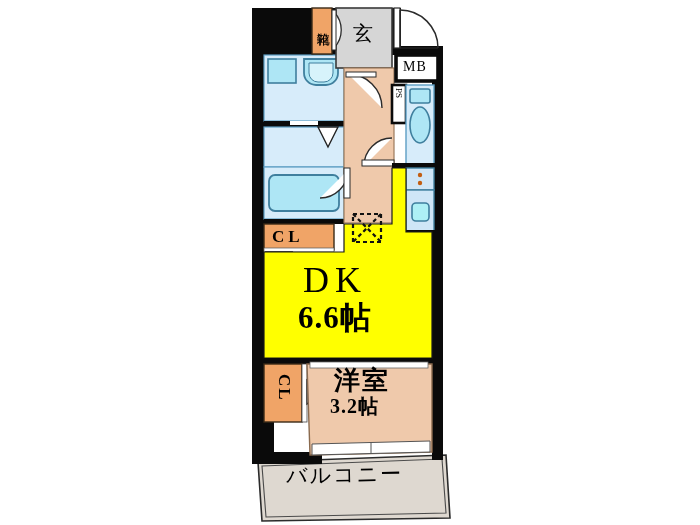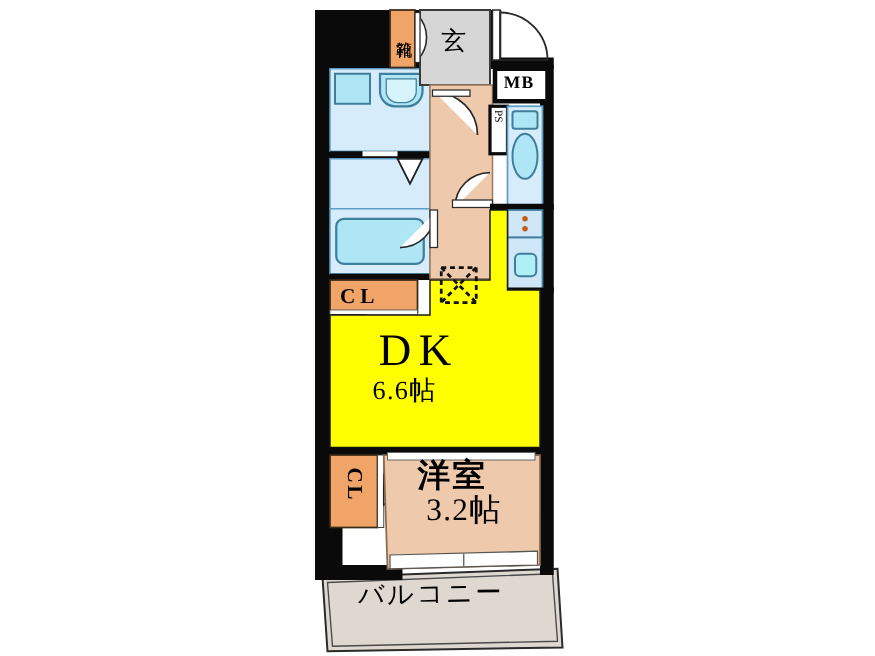--- a/index.html
+++ b/index.html
@@ -153,33 +153,33 @@
 
   <g></g>
 </svg>
 
 <div class="lbl" style="left:315px;top:12px;width:16px;font-size:13px;letter-spacing:0;text-align:center;">
   <span style="display:inline-block;writing-mode:vertical-rl;line-height:1.05;">靴箱</span>
 </div>
 
 <div class="lbl" style="left:353px;top:23px;font-size:20px;">玄</div>
 
-<div class="lbl" style="left:403px;top:60px;font-size:14px;font-weight:bold;letter-spacing:1px;">MB</div>
+<div class="lbl" style="left:403px;top:60px;font-size:14px;font-weight:normal;letter-spacing:1px;">MB</div>
 
 <div class="lbl" style="left:394px;top:88px;font-size:9px;line-height:1;">
   <span style="display:inline-block;writing-mode:vertical-rl;">PS</span>
 </div>
 
 <div class="lbl" style="left:272px;top:228px;font-size:17px;letter-spacing:4px;font-weight:bold;">CL</div>
 
 <div class="lbl" style="left:272px;top:374px;font-size:17px;font-weight:bold;line-height:1.15;text-align:center;width:24px;">
   <span style="display:inline-block;writing-mode:vertical-rl;letter-spacing:2px;">CL</span>
 </div>
 
 <div class="lbl" style="left:303px;top:262px;font-size:36px;font-weight:normal;letter-spacing:6px;">DK</div>
 
-<div class="lbl" style="left:298px;top:302px;font-size:21px;font-weight:normal;letter-spacing:1px;">6.6帖</div>
+<div class="lbl" style="left:298px;top:302px;font-size:31px;font-weight:bold;letter-spacing:1px;">6.6帖</div>
 
 <div class="lbl" style="left:334px;top:368px;font-size:26px;font-weight:bold;letter-spacing:2px;">洋室</div>
 
-<div class="lbl" style="left:341px;top:396px;font-size:25px;font-weight:normal;letter-spacing:1px;">3.2帖</div>
+<div class="lbl" style="left:330px;top:396px;font-size:20px;font-weight:bold;letter-spacing:1px;">3.2帖</div>
 
 <div class="lbl" style="left:286px;top:466px;font-size:21px;letter-spacing:2px;transform:rotate(-1.2deg);transform-origin:left top;">バルコニー</div>
 
 </body></html>

